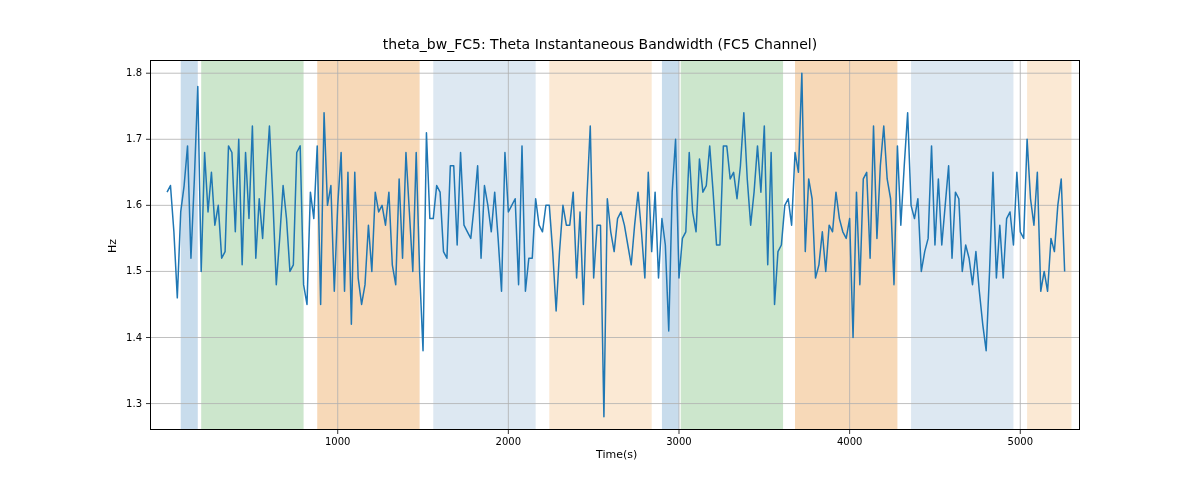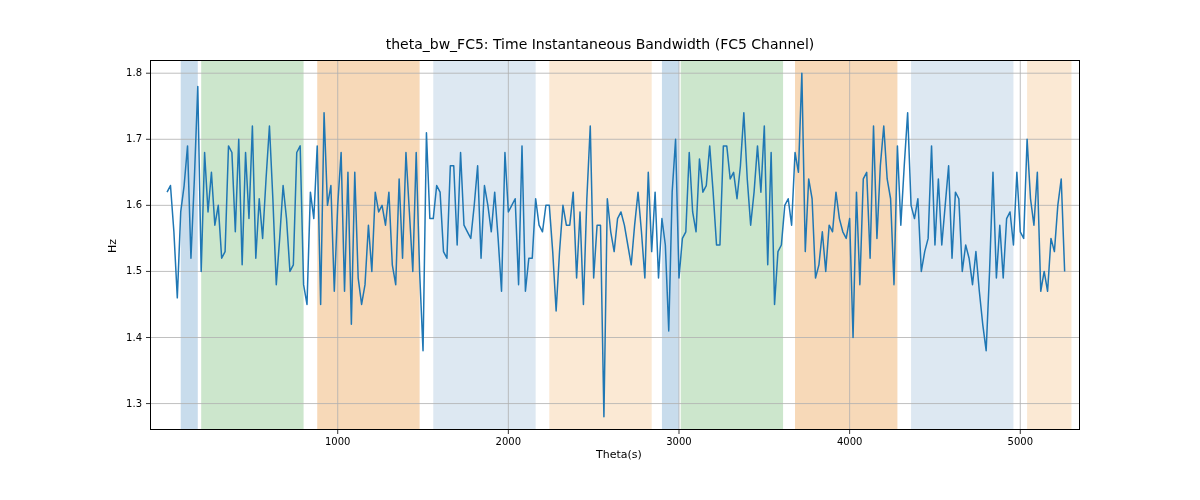--- a/index.html
+++ b/index.html
@@ -38,25 +38,25 @@
   .grid line { stroke: #b0b0b0; stroke-width: 0.8; }
   .tick line { stroke: #000; stroke-width: 0.8; }
   .tick text { font-size: 10px; fill: #000; }
   .data-line { fill: none; stroke: #1f77b4; stroke-width: 1.5; stroke-linejoin: round; }
 </style>
 </head>
 <body>
 
 <div class="chart-container">
 
-  <div class="chart-title" style="top:36px;">theta_bw_FC5: Time Instantaneous Bandwidth (FC5 Channel)</div>
+  <div class="chart-title" style="top:36px;">theta_bw_FC5: Theta Instantaneous Bandwidth (FC5 Channel)</div>
 
   <div class="axis-label y-label" style="left:106px; top:253px;">Hz</div>
 
-  <div class="axis-label" style="left:596px; top:448px;">Theta(s)</div>
+  <div class="axis-label" style="left:596px; top:448px;">Time(s)</div>
 
   <svg id="chart-svg" width="1200" height="500">
       <defs>
         <clipPath id="plot-clip">
           <rect x="150" y="60" width="930" height="370"></rect>
         </clipPath>
       </defs>
       <g clip-path="url(#plot-clip)">
         <rect x="180.71559633027522" y="60" width="17.064220183486242" height="370" fill="#c8dcec"></rect>
         <rect x="201.19266055045873" y="60" width="102.38532110091742" height="370" fill="#cce6cc"></rect>

